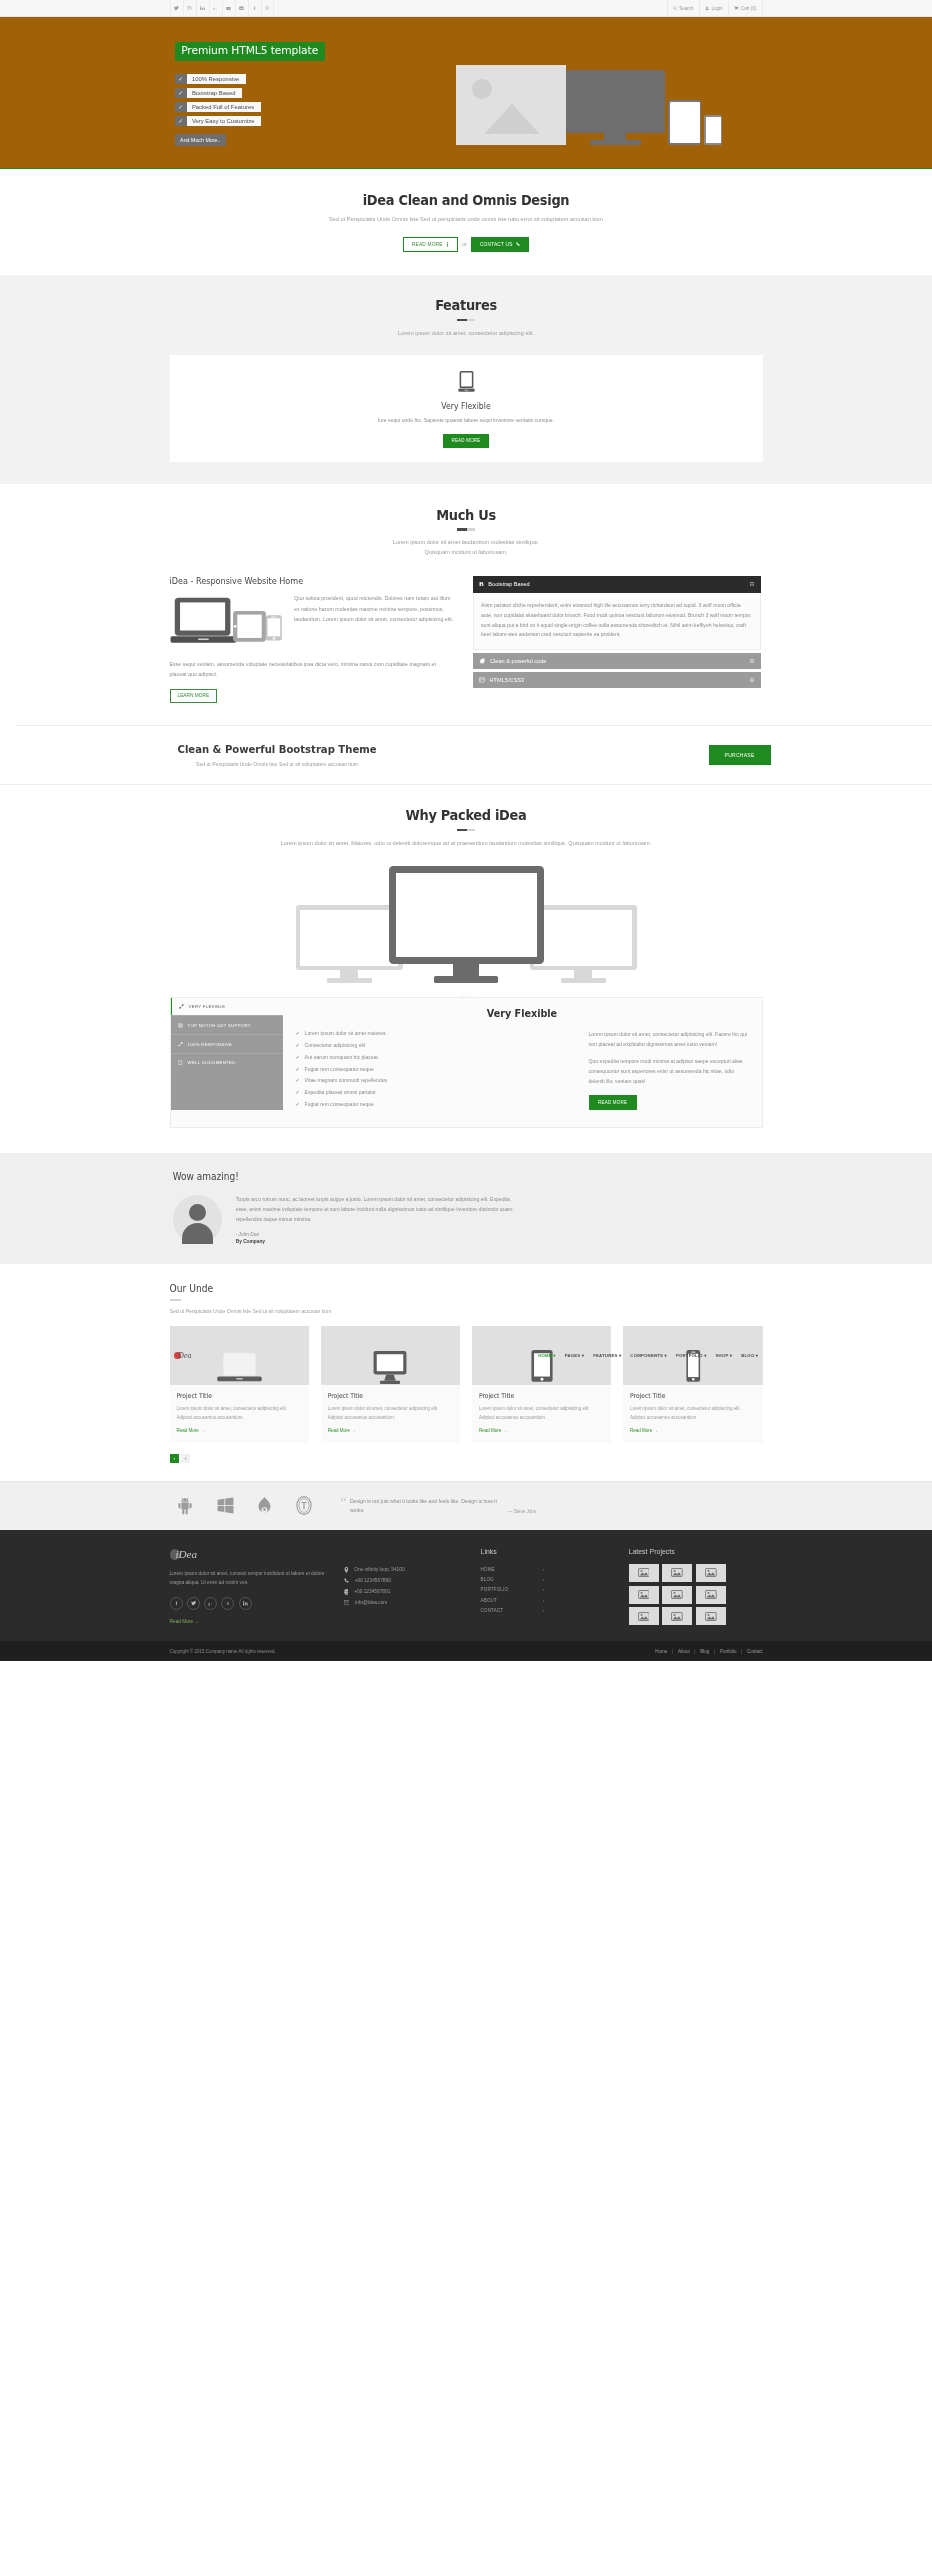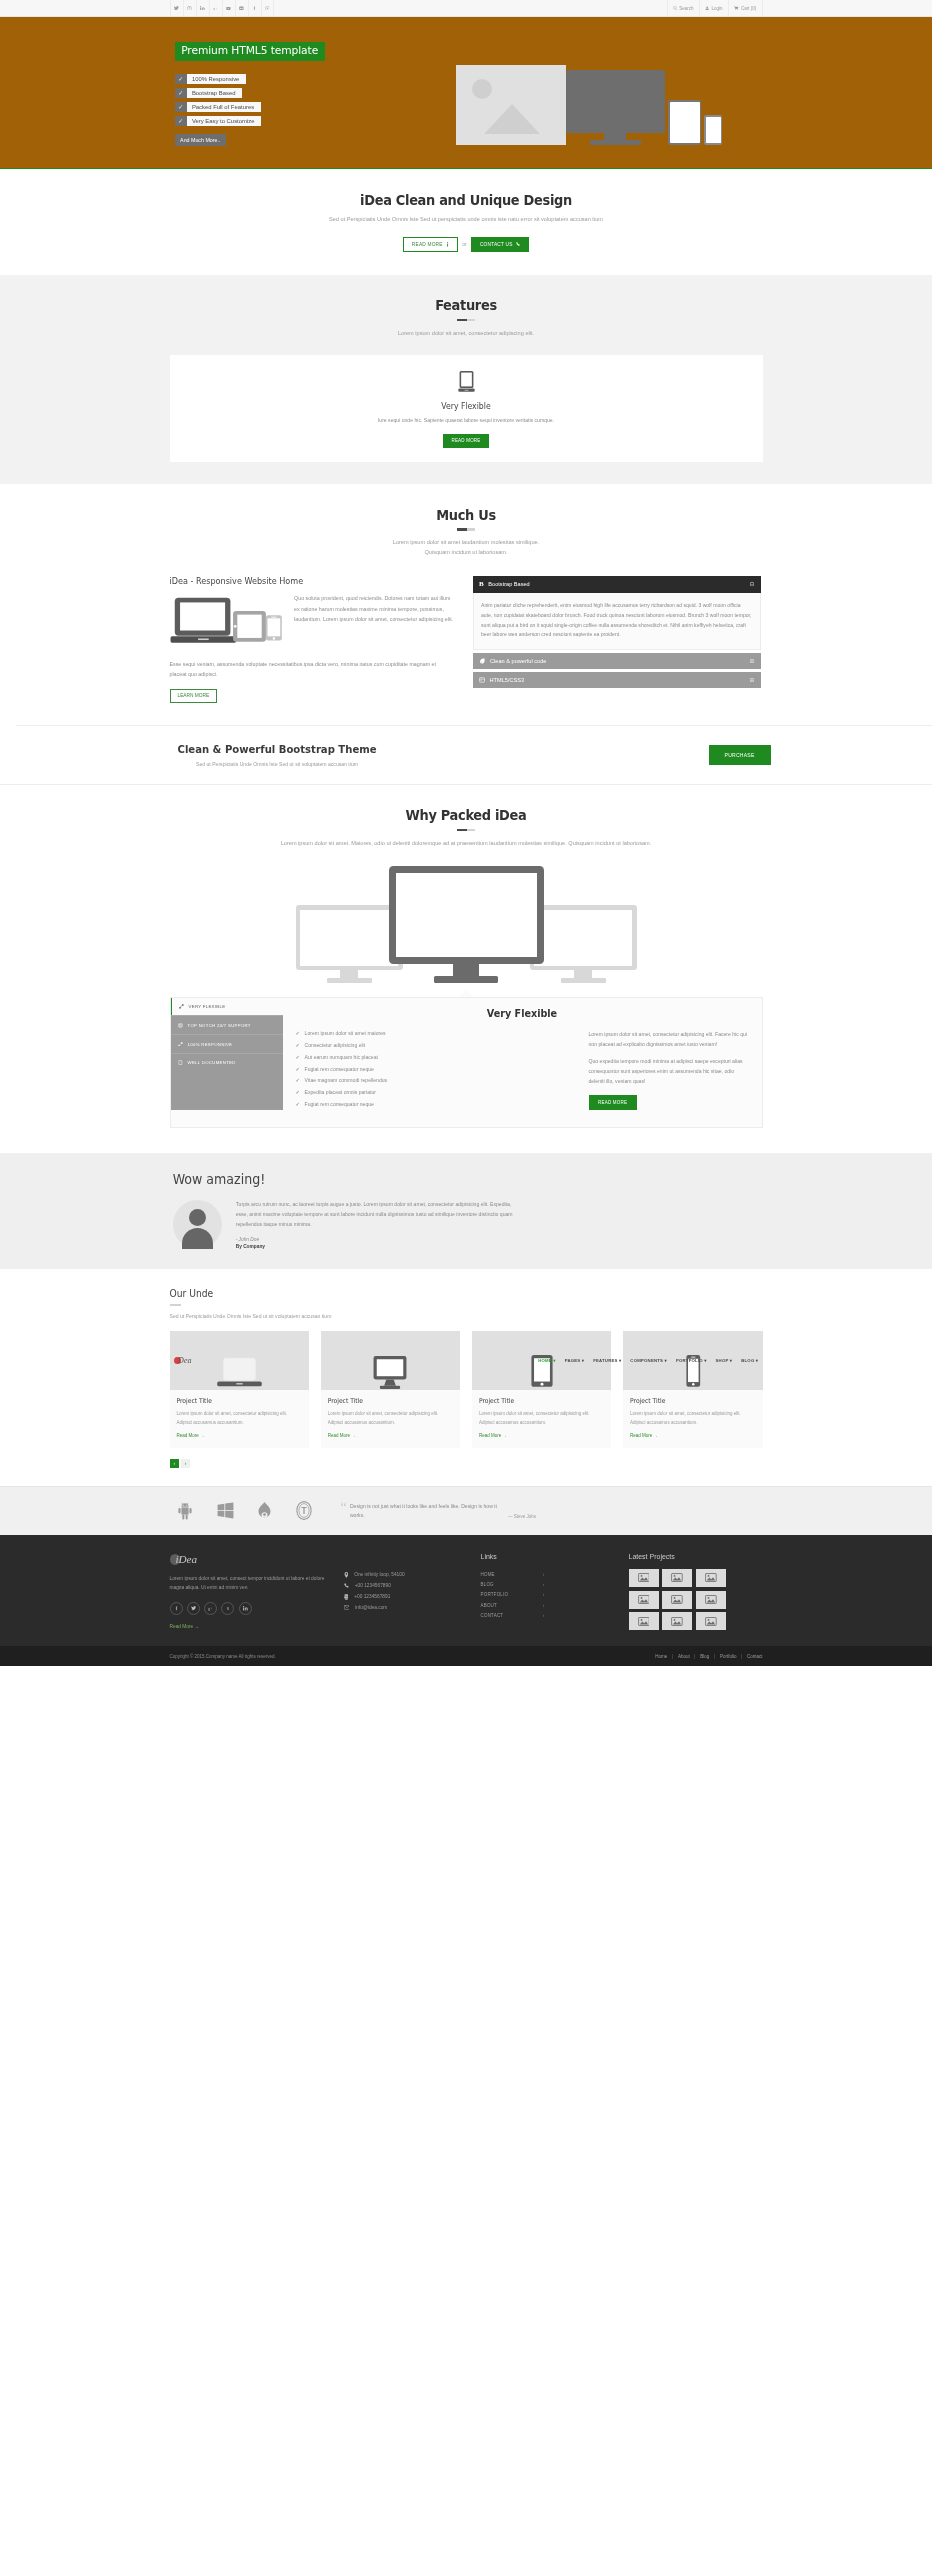--- a/index.html
+++ b/index.html
@@ -178,21 +178,21 @@
   .tab-ul { flex:1; }
   .tab-ul li { list-style:none; display:flex; gap:4.8px; font-size:5.1px; color:#8a8a8a; margin-bottom:5.9px; }
   .tab-ul li .ck { color:#6f6f6f; }
   .tab-right { width:160px; }
   .tab-right p { font-size:5.1px; color:#8a8a8a; line-height:1.95; }
   .tab-right p + p { margin-top:7px; }
   .tab-right .btn-solid { margin-top:9px; padding:3.7px 8.6px; font-size:4.5px; }
 
   
   .testi { padding:18px 0 20.3px; background:#efefef; }
-  .testi h3 { font-size:14px; color:#444; font-weight:400; font-family:"DejaVu Sans Condensed","Liberation Sans",sans-serif; text-align:center; }
+  .testi h3 { font-size:10px; color:#444; font-weight:400; font-family:"DejaVu Sans Condensed","Liberation Sans",sans-serif; text-align:center; }
   .testi-body { display:flex; gap:14px; align-items:flex-start; justify-content:center; margin-top:13px; }
   .avatar { width:49px; height:49px; border-radius:50%; background:#e2e2e2; position:relative; flex:none; }
   .avatar::before{content:"";position:absolute;width:17px;height:17px;border-radius:50%;background:#666;top:9px;left:16px;}
   .avatar::after{content:"";position:absolute;width:31px;height:20.3px;border-radius:15.5px 15.5px 0 0;background:#666;bottom:0;left:9px;}
   .testi-txt { width:289px; }
   .testi-txt p { font-size:5.1px; color:#8a8a8a; line-height:1.95; }
   .testi-name { font-size:4.8px; color:#8a8a8a; font-style:italic; margin-top:7.5px; }
   .testi-co { font-size:4.8px; color:#3f3f3f; font-weight:700; margin-top:1.6px; }
 
   
@@ -382,21 +382,21 @@
           <div class="phn-b">
             <div class="phn-s"></div>
           </div>
         </div>
     </div>
   </div>
 </section>
 
 <section class="sec sec-white">
   <div class="wrap">
-    <h2 class="sec-title">iDea Clean and Unique Design</h2>
+    <h2 class="sec-title">iDea Clean and Omnis Design</h2>
     <p class="sec-sub">Sed ut Perspiciatis Unde Omnis Iste Sed ut perspiciatis unde omnis iste natu error sit voluptatem accusan tium</p>
     <div class="btn-row">
       <div class="btn btn-out">
         <span>READ MORE</span>
         <svg width="3.2" height="4.8" viewBox="0 0 6 10">
             <circle cx="3" cy="1.3" r="1.2" fill="#3a8a3a"></circle>
             <rect x="2" y="3.5" width="2" height="6" fill="#3a8a3a"></rect>
           </svg>
       </div>
       <span class="or">or</span>

